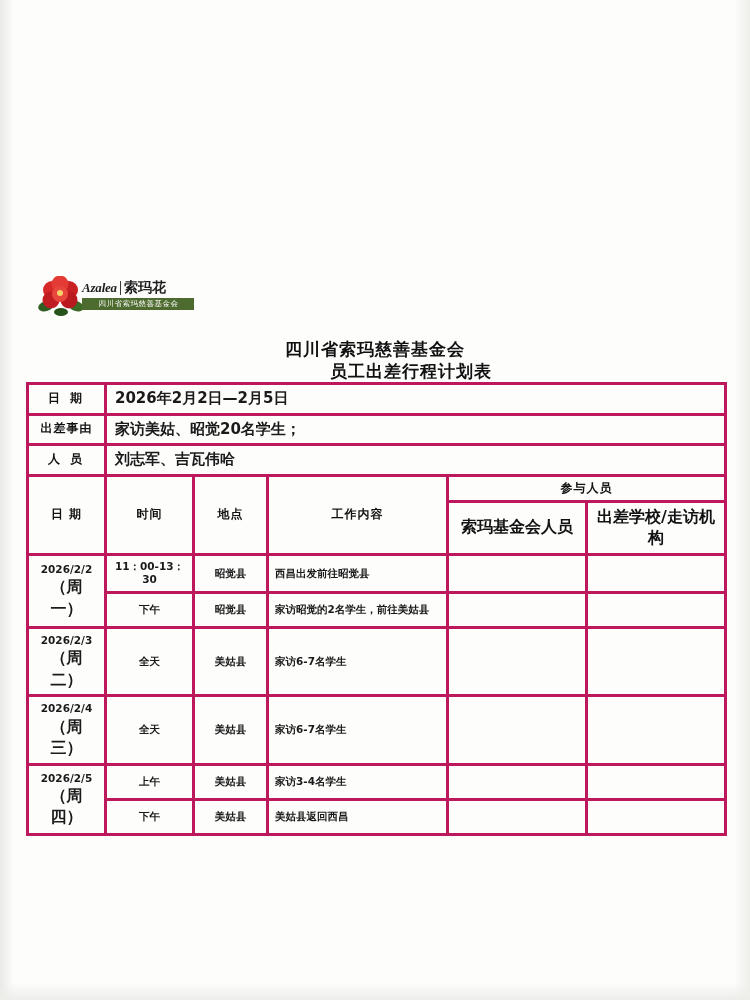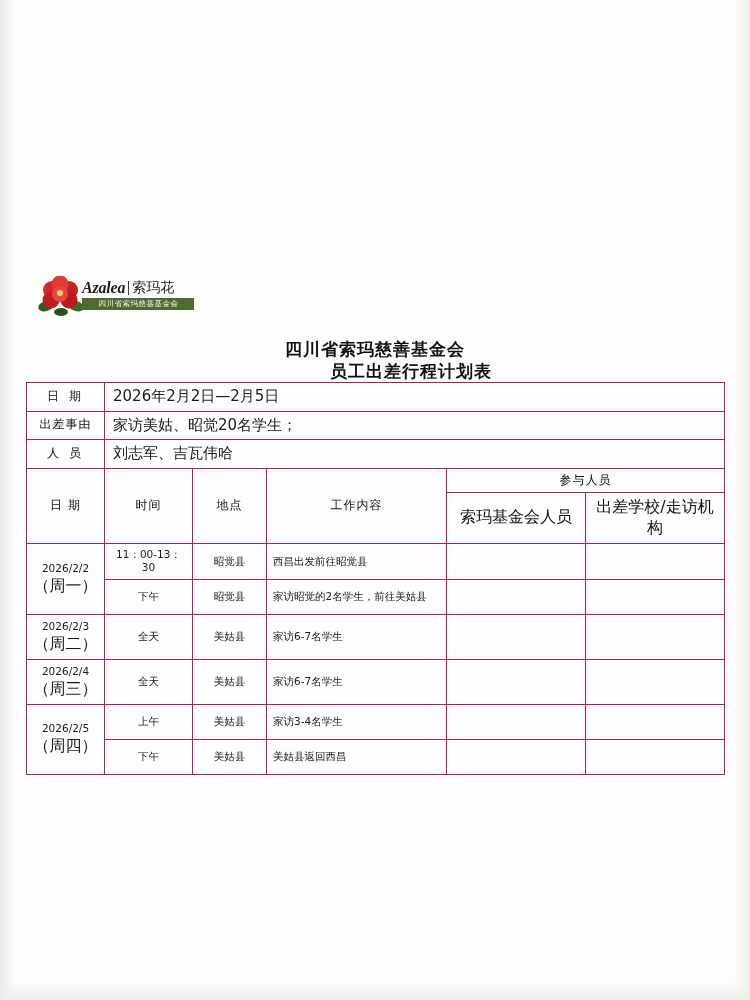--- a/index.html
+++ b/index.html
@@ -65,34 +65,34 @@
   }
   .logo-row1 {
     display: flex;
     align-items: center;
     height: 19px;
   }
   .logo-en {
     font-family: "Liberation Serif", serif;
     font-style: italic;
     font-weight: bold;
-    font-size: 16px;
+    font-size: 13px;
     color: #1d1d1d;
     letter-spacing: -0.2px;
     line-height: 19px;
   }
   .logo-bar {
     width: 1px;
     height: 14px;
     background: #3a3a3a;
     margin: 0 3px;
   }
   .logo-cn {
     font-family: "DejaVu Sans", sans-serif;
-    font-weight: normal;
+    font-weight: bold;
     font-size: 14px;
     color: #1d1d1d;
     line-height: 19px;
   }
   .logo-sub {
     margin-top: 1px;
     background: #4e6b2f;
     color: #ffffff;
     font-family: "DejaVu Sans", sans-serif;
     font-size: 7.5px;
@@ -137,24 +137,24 @@
     top: 382px;
     width: 698px;
   }
   table.plan {
     border-collapse: collapse;
     width: 698px;
     table-layout: fixed;
     font-size: 11px;
   }
   table.plan td, table.plan th {
-    border: 1px solid #be185d;
+    border: 3px solid #be185d;
     padding: 0;
     vertical-align: middle;
-    font-weight: normal;
+    font-weight: bold;
   }
   .cell {
     padding: 4px 6px;
     line-height: 1.3;
   }
   .lbl {
     text-align: center;
     font-family: "DejaVu Sans", sans-serif;
     font-size: 12px;
     letter-spacing: 3px;

